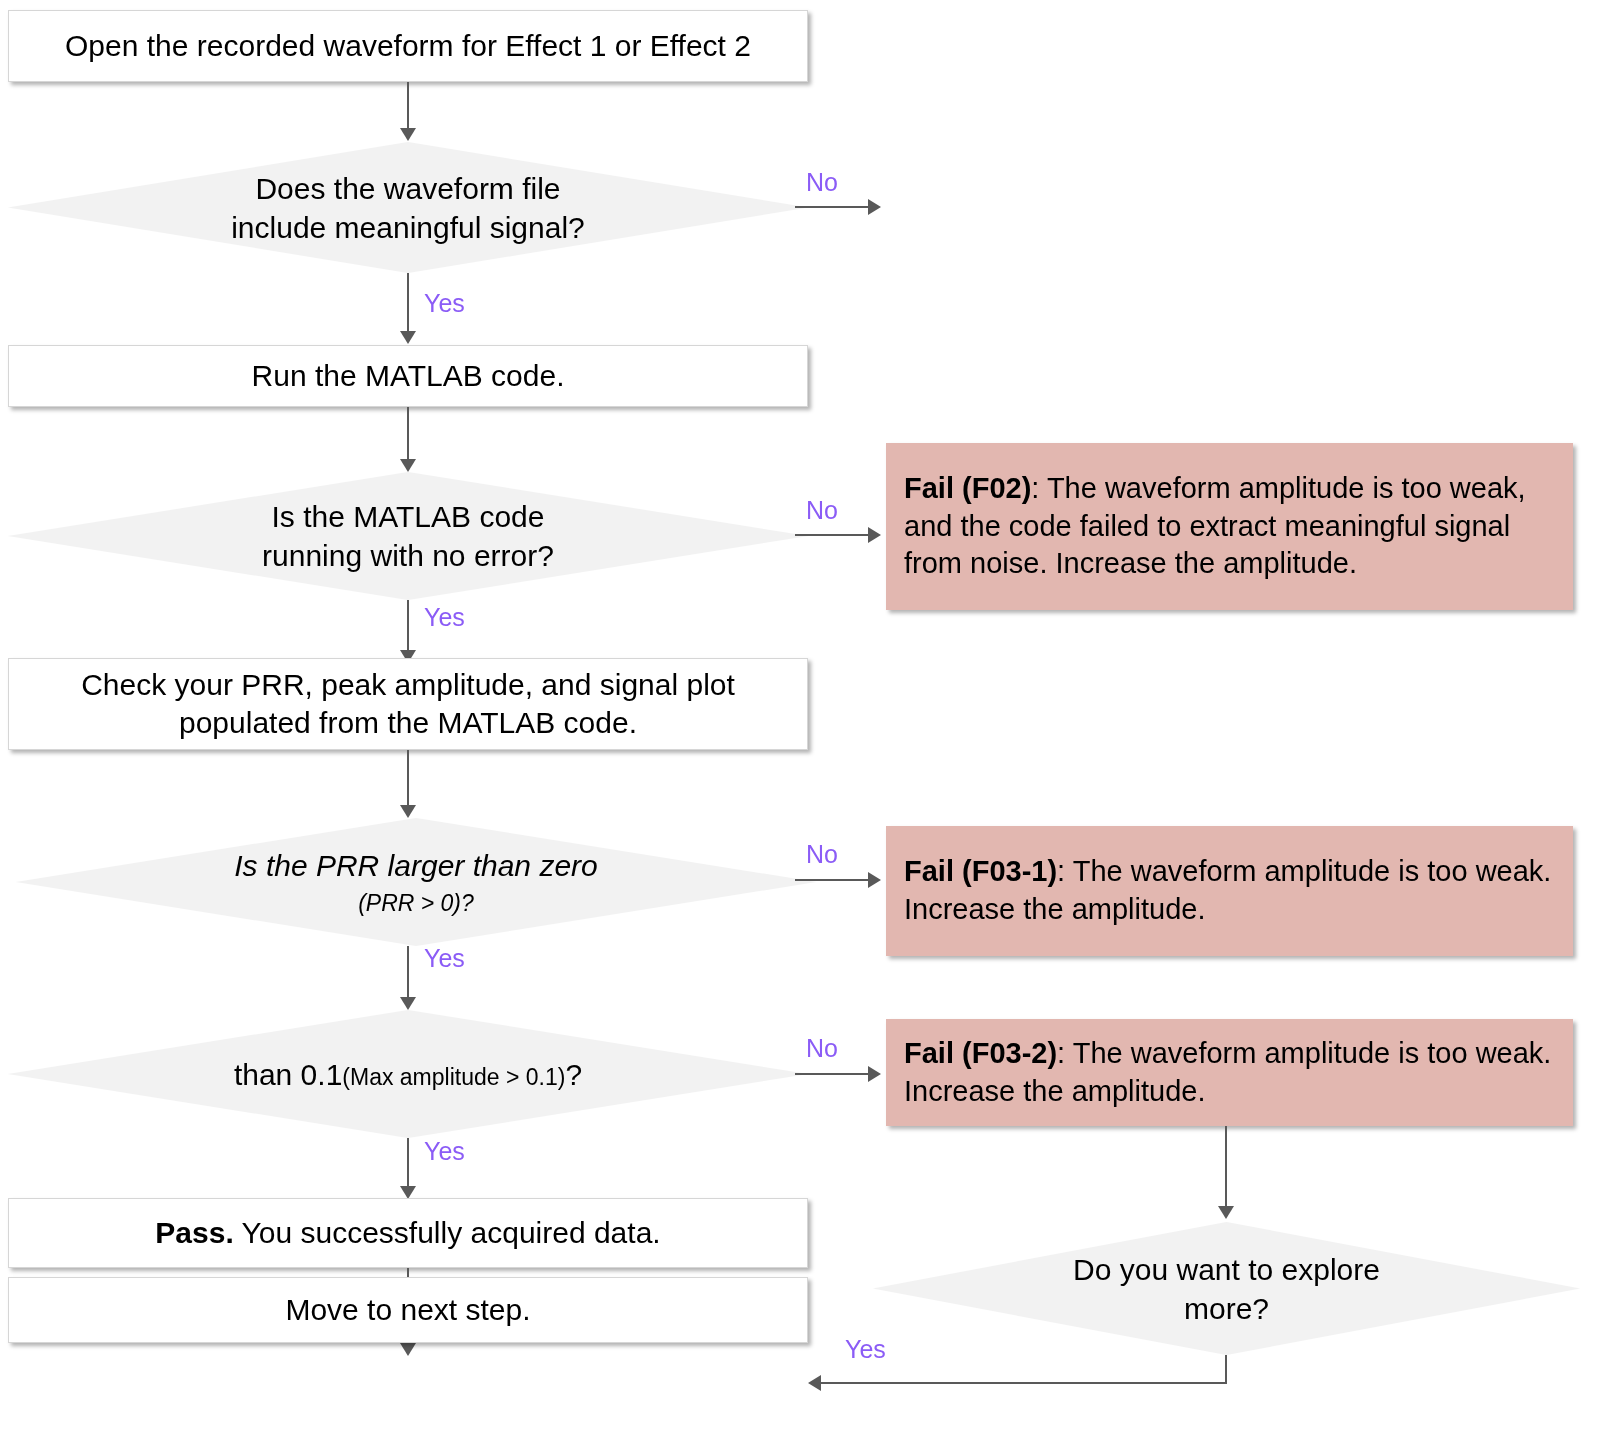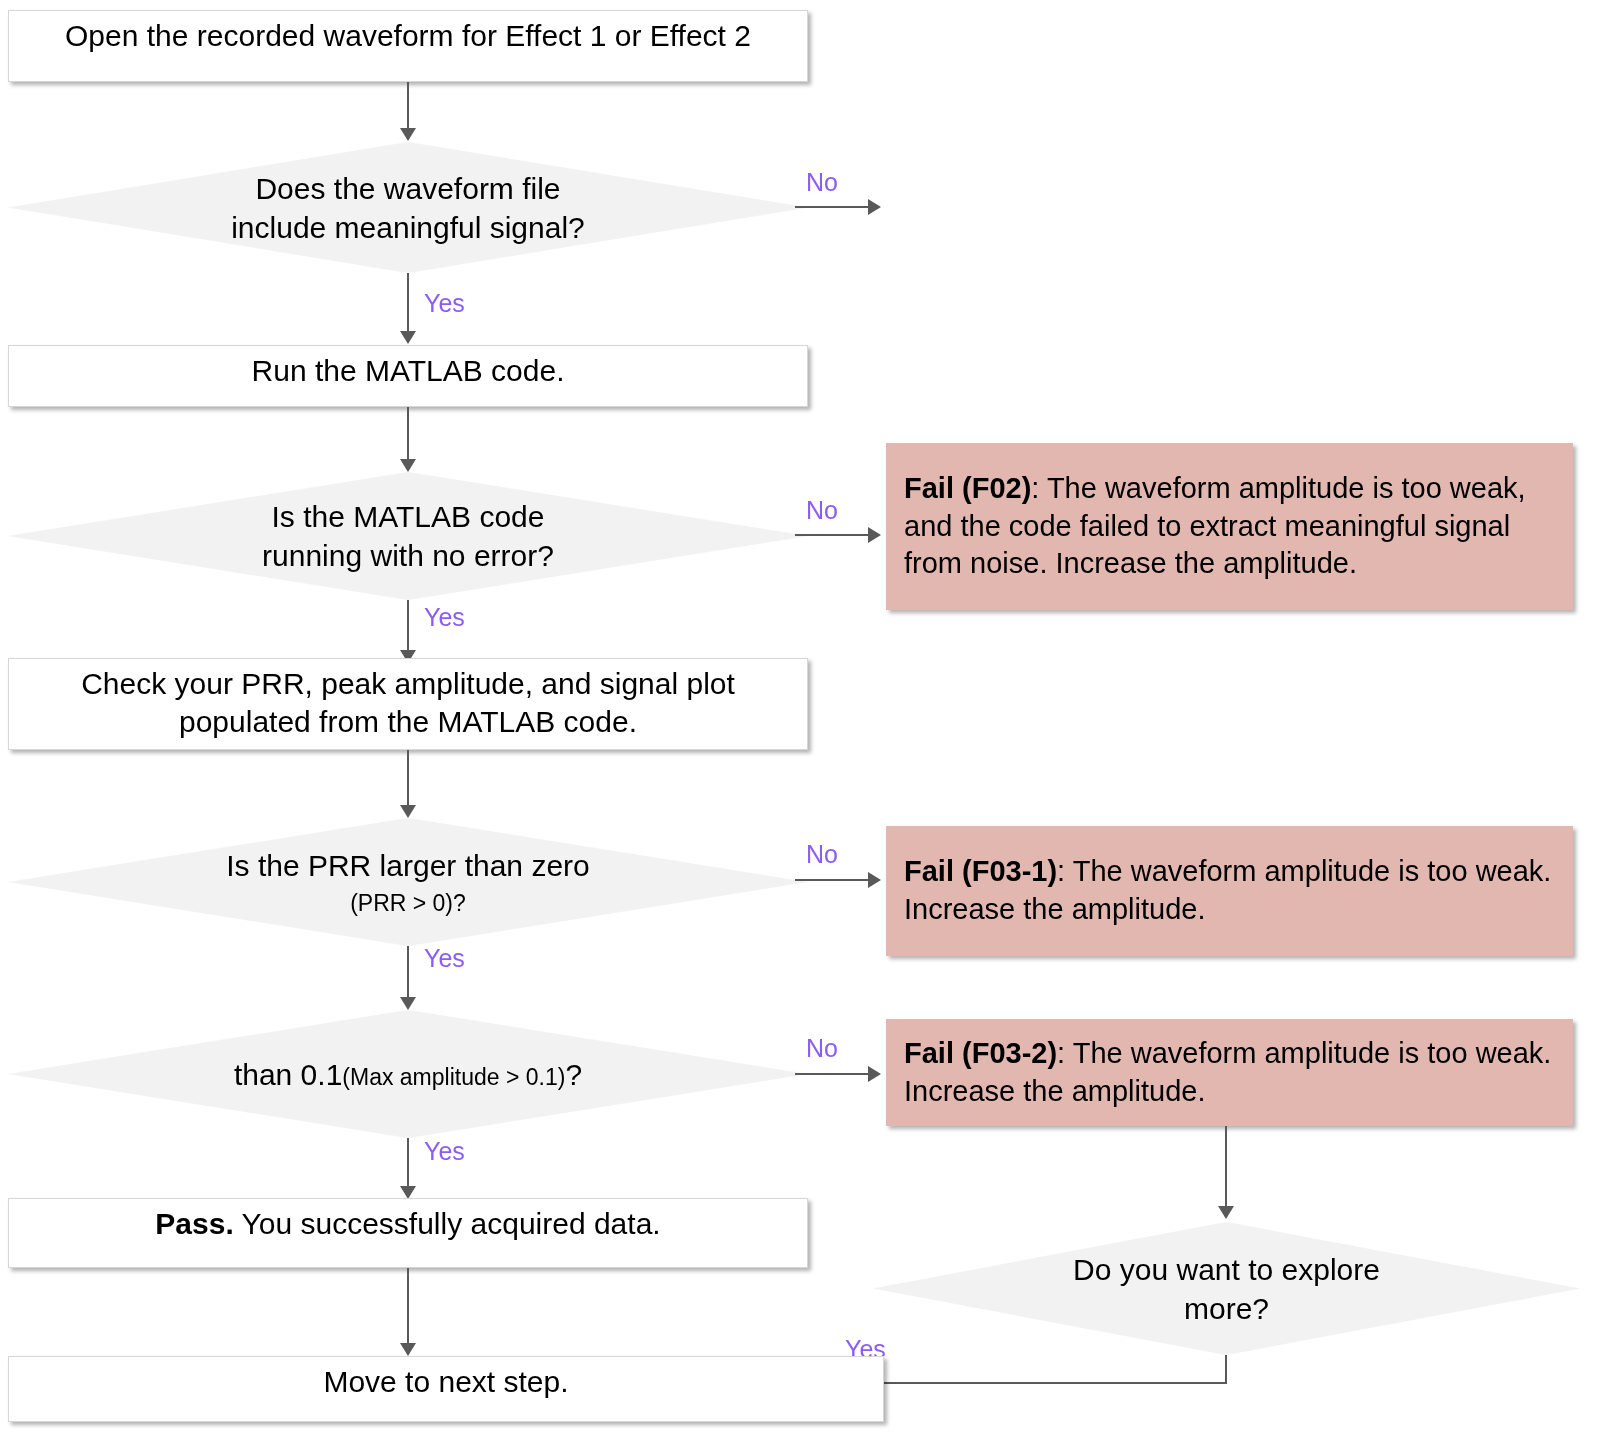--- a/index.html
+++ b/index.html
@@ -17,20 +17,21 @@
     height: 1437px;
     background: #ffffff;
     overflow: hidden;
   }
 
   
   .node {
     position: absolute;
     box-sizing: border-box;
     display: flex;
+    align-items: center;
     justify-content: center;
     text-align: center;
     color: #000000;
     line-height: 1.28;
   }
 
   
   .rect {
     background: #ffffff;
     border: 1px solid #d6d6d6;
@@ -182,21 +183,21 @@
   <div class="node rect" style="left:8px; top:658px; width:800px; height:92px;">
     <span>
       <span>Check your PRR, peak amplitude, and signal plot</span><br>
       <span>populated from the MATLAB code.</span>
     </span>
   </div>
 
   <div class="vline" style="left:407px; top:750px; height:58px;"></div>
   <div class="arrow-down" style="left:400px; top:805px;"></div>
 
-  <div class="diamond-wrap" style="left:8px; top:818px; width:800px; height:128px;">
+  <div class="diamond-wrap" style="left:16px; top:818px; width:800px; height:128px;font-style:italic;">
     <div class="diamond-shape"></div>
     <div class="diamond-label">
       <div>
         <div>Is the PRR  larger than zero</div>
         <div class="small" style="margin-top:4px;">(PRR &gt; 0)?</div>
       </div>
     </div>
   </div>
 
   <div class="hline" style="left:795px; top:879px; width:75px;"></div>
@@ -256,17 +257,17 @@
         <div>more?</div>
       </div>
     </div>
   </div>
 
   <div class="vline" style="left:1225px; top:1355px; height:29px;"></div>
   <div class="hline" style="left:820px; top:1382px; width:406px;"></div>
   <div class="arrow-left" style="left:808px; top:1375px;"></div>
   <div class="edge-label" style="left:845px; top:1335px;">Yes</div>
 
-  <div class="node rect" style="left:8px; top:1356px; width:876px; height:66px;">
+  <div class="node rect" style="left:8px; top:1277px; width:800px; height:66px;">
     <span>Move to next step.</span>
   </div>
 
 </div>
 
 </body></html>

